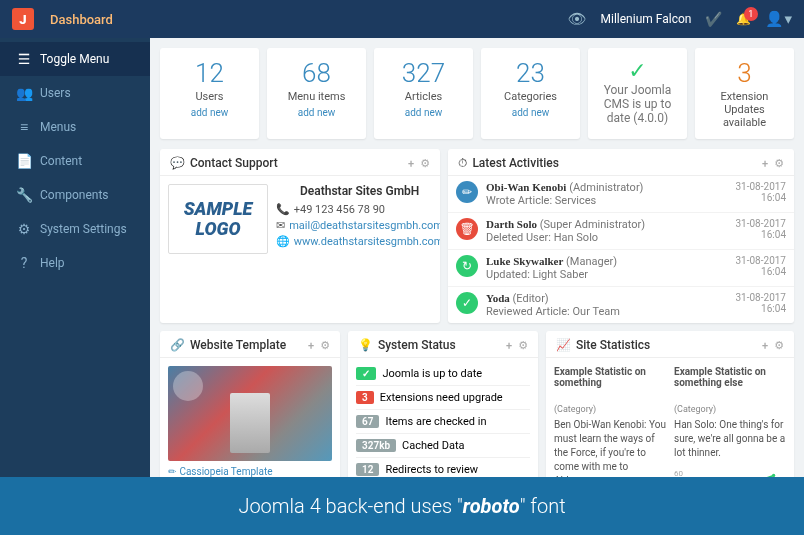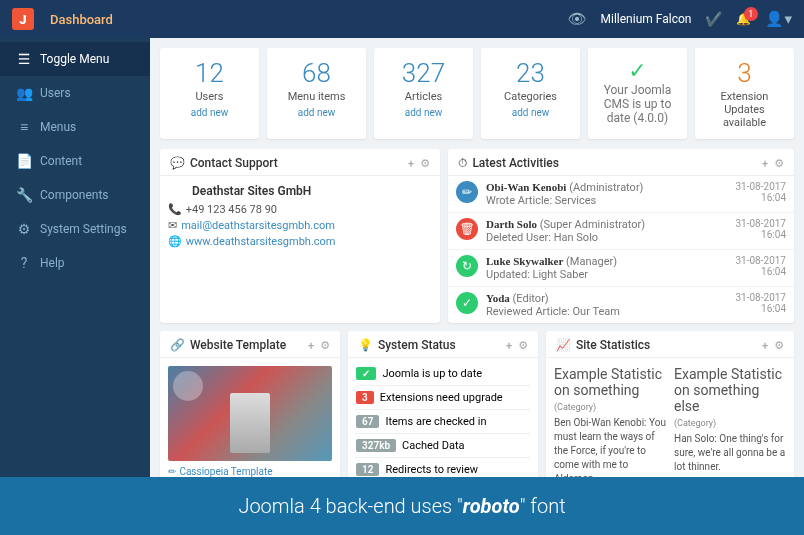--- a/index.html
+++ b/index.html
@@ -200,21 +200,21 @@
       font-size: 10px;
       font-weight: 600;
       color: #fff;
     }
     .badge-green { background: #2ecc71; }
     .badge-red { background: #e74c3c; }
     .badge-grey { background: #95a5a6; }
 
     .site-stats-inner { display: flex; gap: 8px; }
     .stat-col { flex: 1; }
-    .stat-col-title { font-size: 14px; color: #555; font-weight: 400; margin-bottom: 4px; }
+    .stat-col-title { font-size: 10px; color: #555; font-weight: 700; margin-bottom: 16px; }
     .stat-col-sub { font-size: 9px; color: #888; margin-bottom: 4px; }
     .stat-col-text { font-size: 10px; color: #555; line-height: 1.4; }
 
     .chart-yaxis { font-size: 8px; color: #aaa; display: flex; flex-direction: column; justify-content: space-between; height: 50px; padding-right: 2px; text-align: right; }
 
     
     .mini-line-chart { width: 100%; height: 55px; }
 
     
     .bottom-banner {
@@ -330,20 +330,26 @@
             <span>💬</span>
             <span>Contact Support</span>
           </div>
           <div class="ph-right">
             <span class="icon-sm">+</span>
             <span class="icon-sm">⚙</span>
           </div>
         </div>
         <div class="panel-body">
           <div class="contact-inner">
+            <div class="contact-logo">
+              <div class="sample-logo-text">
+                <span>SAMPLE</span><br>
+                <span>LOGO</span>
+              </div>
+            </div>
             <div class="contact-info">
               <div class="company-name">Deathstar Sites GmbH</div>
               <div class="ci-row">
                 <span>📞</span>
                 <span>+49 123 456 78 90</span>
               </div>
               <div class="ci-row">
                 <span>✉</span>
                 <a href="#">mail@deathstarsitesgmbh.com</a>
               </div>

